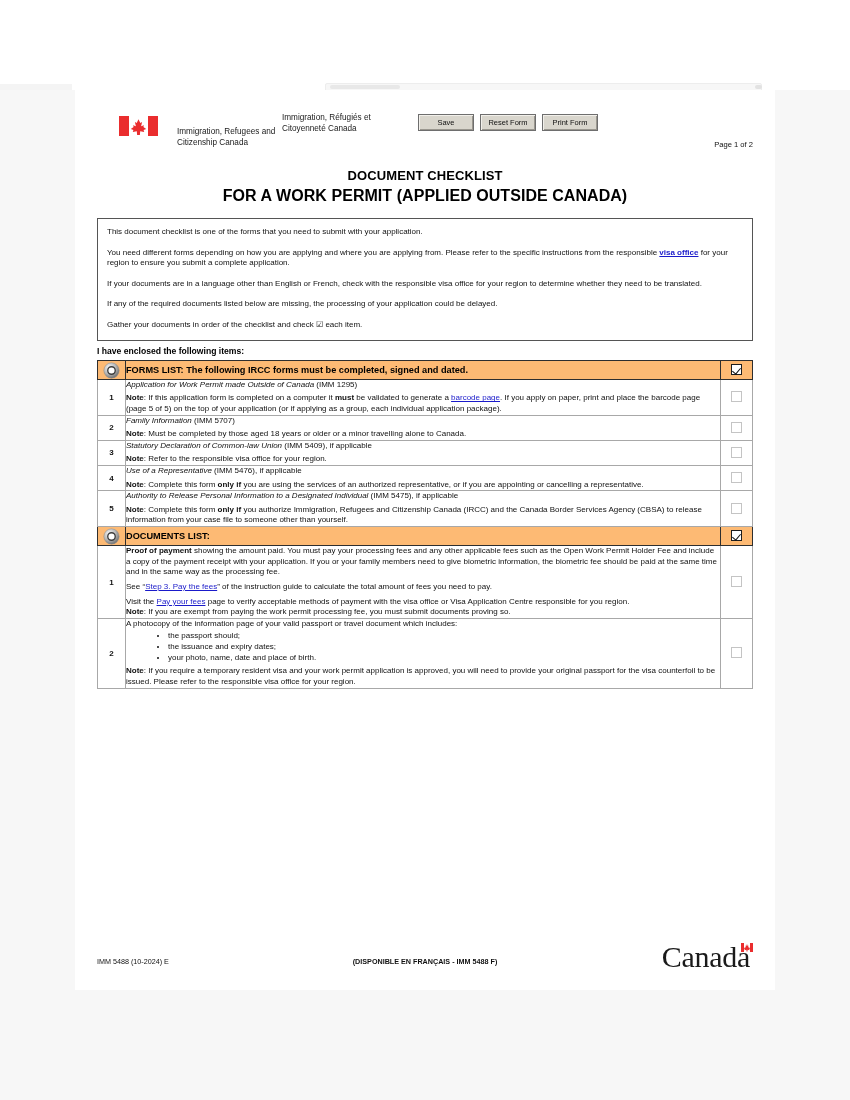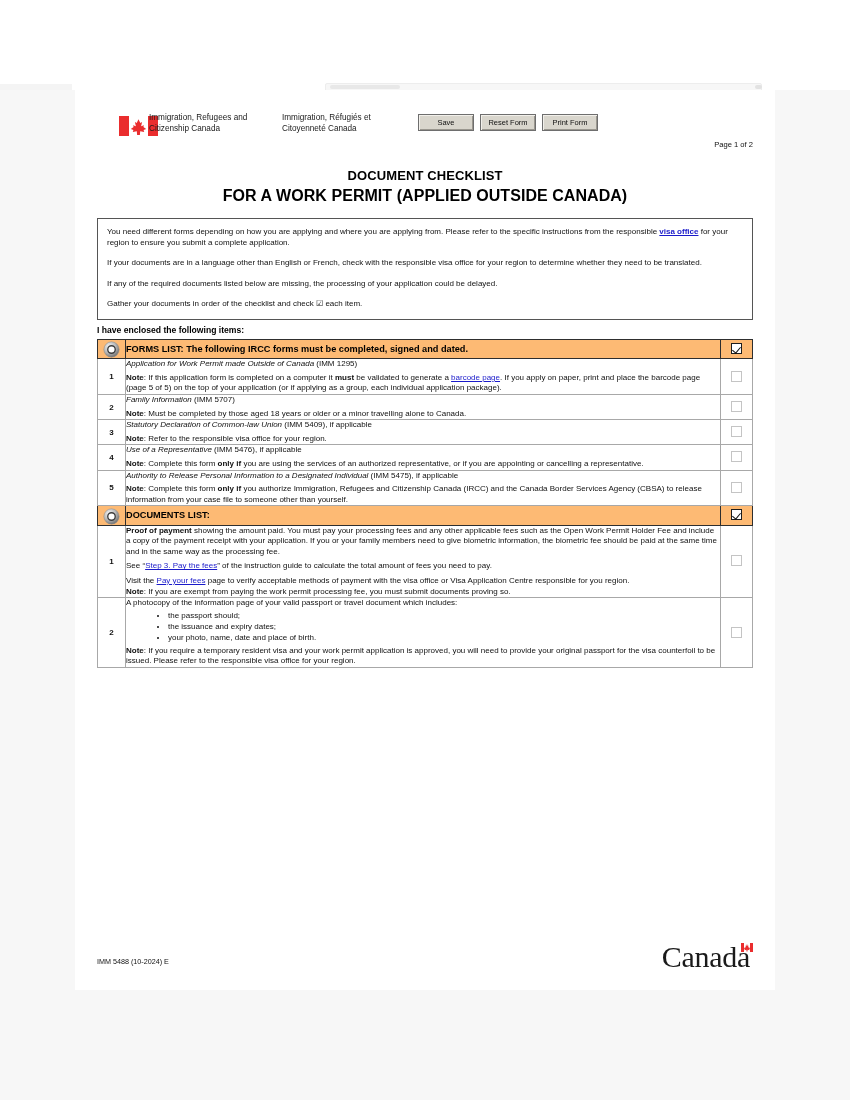--- a/index.html
+++ b/index.html
@@ -76,21 +76,21 @@
     width: 39px; height: 20px;
     display: block;
   }
   .wordmark-en, .wordmark-fr {
     position: absolute;
     top: 1px;
     font-size: 8.2px;
     line-height: 10.5px;
     color: #1a1a1a;
   }
-  .wordmark-en { left: 52px; width: 115px; }
+  .wordmark-en { left: 80px; width: 115px; margin-top: 14px; }
   .wordmark-fr { left: 185px; width: 110px; }
   .form-buttons {
     position: absolute;
     left: 293px; top: 2px;
     display: flex;
     gap: 6px;
     padding-left: 28px;
   }
   .form-btn {
     background: #d9d6cd;
@@ -315,20 +315,21 @@
       <button class="form-btn">Reset Form</button>
       <button class="form-btn">Print Form</button>
     </div>
     <div class="page-number">Page 1 of 2</div>
   </div>
 
   <div class="doc-title">DOCUMENT CHECKLIST</div>
   <div class="doc-subtitle">FOR A WORK PERMIT (APPLIED OUTSIDE CANADA)</div>
 
   <div class="intro-box">
+    <p class="intro-p">This document checklist is one of the forms that you need to submit with your application.</p>
     <p class="intro-p">
       <span>You need different forms depending on how you are applying and where you are applying from. Please refer to the specific instructions from the responsible </span><a class="doclink bold" href="#">visa office</a><span> for your region to ensure you submit a complete application.</span>
     </p>
     <p class="intro-p">If your documents are in a language other than English or French, check with the responsible visa office for your region to determine whether they need to be translated.</p>
     <p class="intro-p">If any of the required documents listed below are missing, the processing of your application could be delayed.</p>
     <p class="intro-p">
       <span>Gather your documents in order of the checklist and check </span><span>☑</span><span> each item.</span>
     </p>
   </div>
 
@@ -487,20 +488,21 @@
         <td class="cb-cell">
           <span class="cb"></span>
         </td>
       </tr>
 
     </tbody>
   </table>
 
   <div class="doc-footer">
     <div class="footer-left">IMM 5488 (10-2024) E</div>
+    <div class="footer-center">(DISPONIBLE EN FRANÇAIS - IMM 5488 F)</div>
     <div class="canada-wordmark">
       <span>Canada</span><svg class="flagbit" viewBox="0 0 12 9">
         <rect x="0" y="0" width="3" height="9" fill="#ea2d2e"></rect>
         <rect x="9" y="0" width="3" height="9" fill="#ea2d2e"></rect>
         <path d="M6 1 L6.7 3 L7.5 2.5 L7.1 4.4 L8.4 4 L8.1 4.9 L9.4 5.8 L8.2 6.3 L8.5 7.2 L6.6 6.8 L6.5 8.6 L5.5 8.6 L5.4 6.8 L3.5 7.2 L3.8 6.3 L2.6 5.8 L3.9 4.9 L3.6 4 L4.9 4.4 L4.5 2.5 L5.3 3 Z" fill="#ea2d2e"></path>
       </svg>
     </div>
   </div>
 
 </div>

